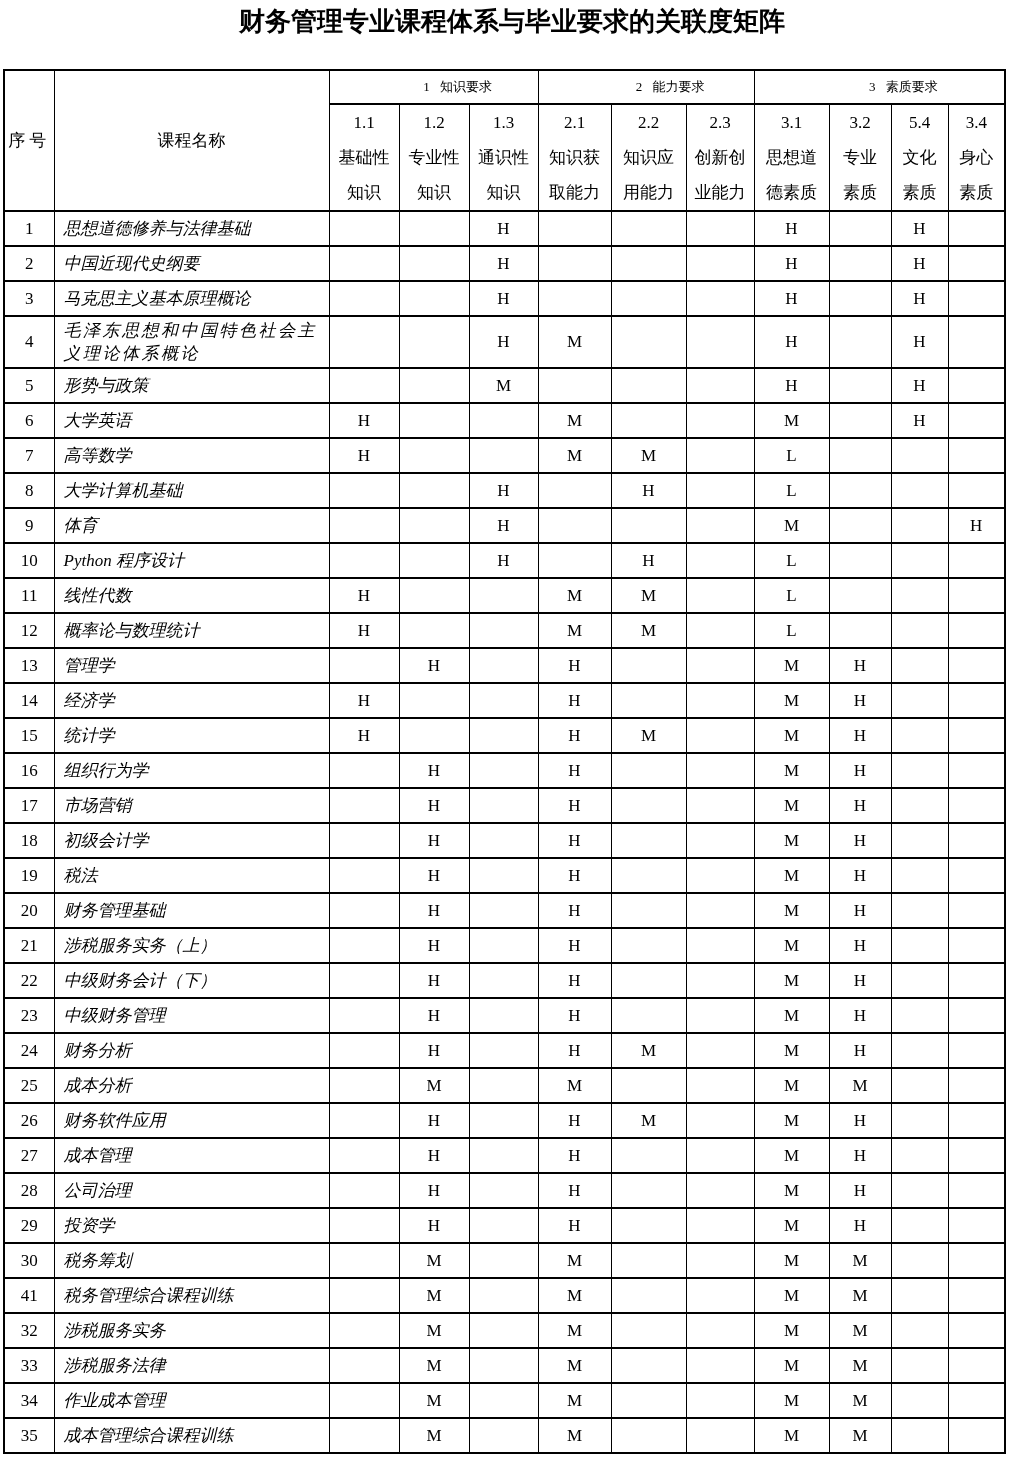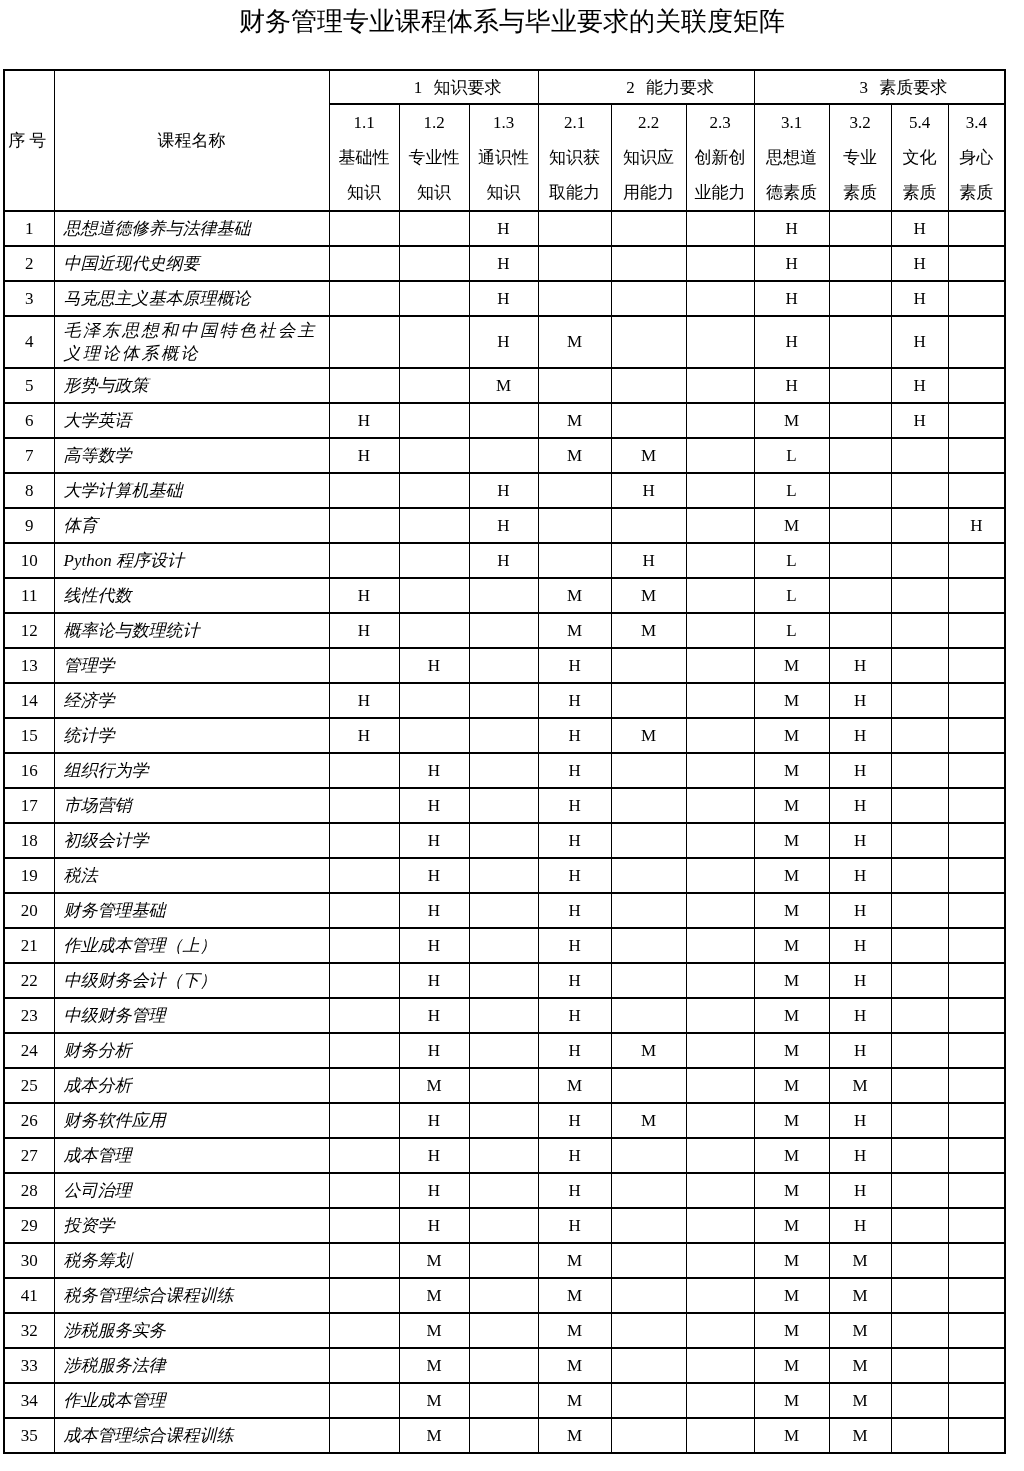--- a/index.html
+++ b/index.html
@@ -14,21 +14,21 @@
   .page {
     width: 1024px;
     height: 1471px;
     overflow: hidden;
     position: relative;
   }
   .page-title {
     margin: 6px 0 0 0;
     text-align: center;
     font-family: "Liberation Sans", "DejaVu Sans", sans-serif;
-    font-weight: normal;
+    font-weight: bold;
     font-size: 26px;
     line-height: 30px;
     letter-spacing: 0px;
     color: #000;
   }
   table.matrix {
     border-collapse: collapse;
     table-layout: fixed;
     margin: 33px 0 0 3px;
     width: 1001px;
@@ -39,21 +39,21 @@
     border-color: #000;
     border-width: 2px 1px;
     font-weight: normal;
     font-size: 17px;
     text-align: center;
     vertical-align: middle;
     padding: 0;
     overflow: hidden;
   }
   .matrix tr.group-row { height: 34px; }
-  .matrix th.group { font-size: 17px; word-spacing: 7px; padding-left: 48px; }
+  .matrix th.group { font-size: 13px; word-spacing: 7px; padding-left: 48px; }
   .matrix tr.sub-row { height: 106px; }
   .matrix th.sub div { line-height: 35px; height: 35px; }
   .matrix th.corner { font-size: 17px; }
   .matrix th.corner-index { letter-spacing: 4px; }
   .matrix tbody tr { height: 35px; }
   .matrix td.course {
     text-align: left;
     padding: 2px 6px 2px 9px;
     line-height: 23px;
     font-style: italic;
@@ -421,21 +421,21 @@
           <td class="val">H</td>
           <td class="val"></td>
           <td class="val"></td>
           <td class="val">M</td>
           <td class="val">H</td>
           <td class="val"></td>
           <td class="val"></td>
         </tr>
         <tr>
           <td class="no">21</td>
-          <td class="course">作业成本管理（上）</td>
+          <td class="course">涉税服务实务（上）</td>
           <td class="val"></td>
           <td class="val">H</td>
           <td class="val"></td>
           <td class="val">H</td>
           <td class="val"></td>
           <td class="val"></td>
           <td class="val">M</td>
           <td class="val">H</td>
           <td class="val"></td>
           <td class="val"></td>

